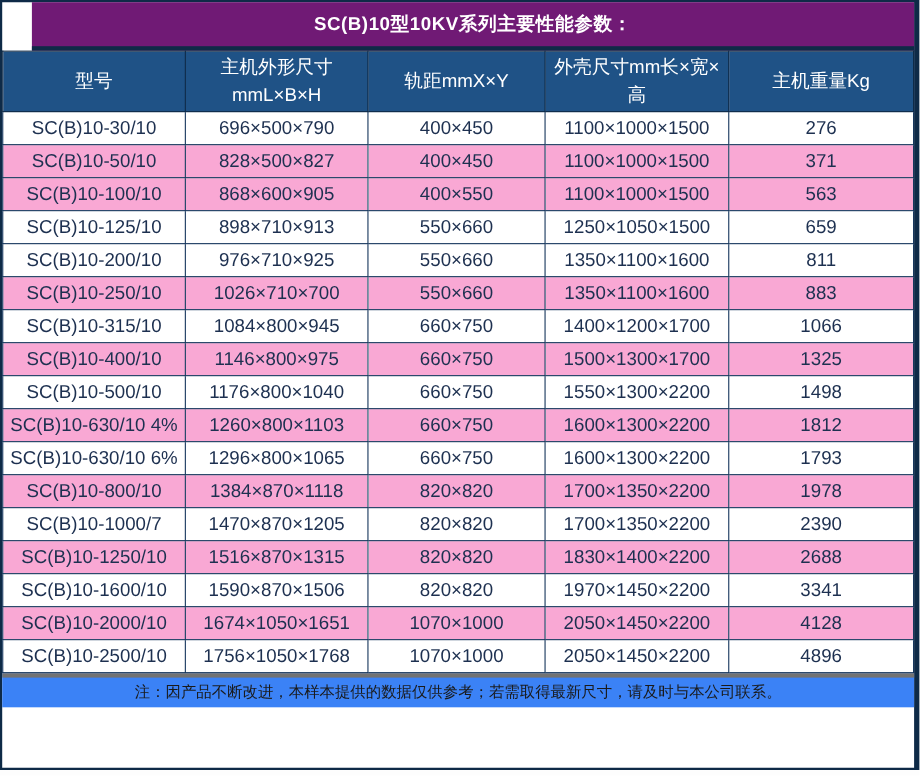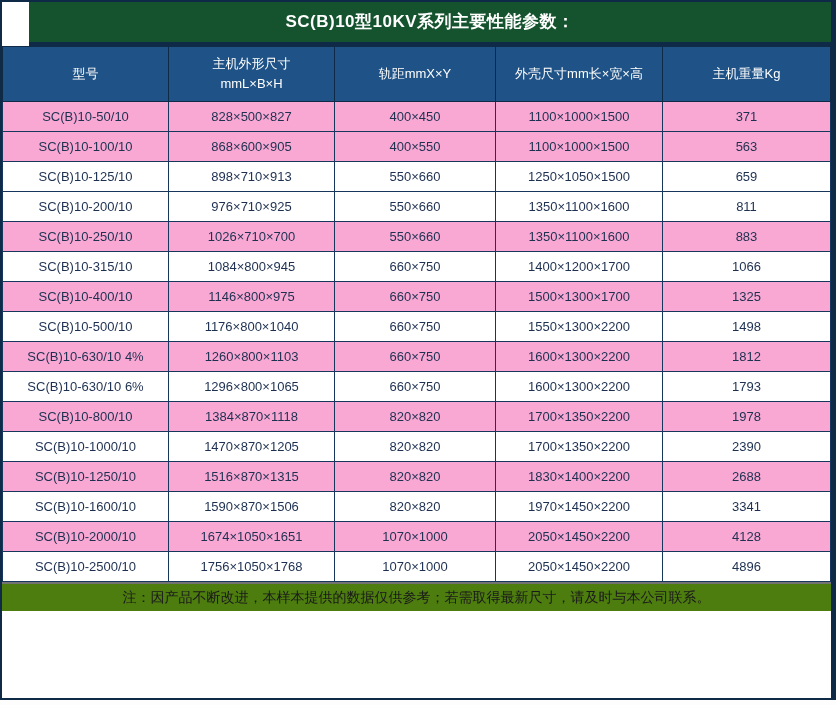--- a/index.html
+++ b/index.html
@@ -7,29 +7,29 @@
     font-family:"Liberation Sans","DejaVu Sans",sans-serif;
     width:836px;height:705px;overflow:hidden;
   }
   .sheet{
     width:836px;height:700px;box-sizing:border-box;
     border:2px solid #0E2A47;border-right-width:5px;border-bottom-width:2px;
     background:#fff;
   }
   .title-bar{
     height:40px;line-height:40px;
-    background:#14532d;color:#FFFFFF;
+    background:#701a75;color:#FFFFFF;
     text-align:center;font-size:17px;font-weight:bold;
     border-bottom:4px solid #0E2A47;
     letter-spacing:0.5px;
     margin-left:27px;
   }
   table.spec{
     width:100%;border-collapse:collapse;table-layout:fixed;
-    font-size:13px;
+    font-size:17px;
   }
   table.spec col.c1{width:166px;}
   table.spec col.c2{width:166px;}
   table.spec col.c3{width:161px;}
   table.spec col.c4{width:167px;}
   table.spec th{
     background:#1F5286;color:#FFFFFF;font-weight:normal;
     height:54px;vertical-align:middle;text-align:center;
     border:1px solid #0E2A47;
     white-space:pre-line;line-height:1.55;
@@ -37,23 +37,23 @@
   }
   table.spec td{
     height:29px;text-align:center;vertical-align:middle;
     border:1px solid #16365C;
     color:#1D3050;background:#FFFFFF;
     padding:0 2px;overflow:hidden;white-space:nowrap;
   }
   table.spec tr.alt td{background:#f9a8d4;}
   .footer-note{
     height:27px;line-height:27px;
-    background:#4d7c0f;color:#1A1A1A;
+    background:#3b82f6;color:#1A1A1A;
     text-align:center;font-size:14px;
-    border-top:2px solid #737373;
+    border-top:4px solid #737373;
     overflow:hidden;white-space:nowrap;
   }
 </style>
 </head>
 <body>
 
 <div class="sheet">
   <div class="title-bar">SC(B)10型10KV系列主要性能参数：</div>
 
   <table class="spec">
@@ -68,20 +68,27 @@
       <tr id="header-row">
           <th>型号</th>
           <th>主机外形尺寸
 mmL×B×H</th>
           <th>轨距mmX×Y</th>
           <th>外壳尺寸mm长×宽×高</th>
           <th>主机重量Kg</th>
         </tr>
     </thead>
     <tbody id="body-rows">
+        <tr>
+          <td>SC(B)10-30/10</td>
+          <td>696×500×790</td>
+          <td>400×450</td>
+          <td>1100×1000×1500</td>
+          <td>276</td>
+        </tr>
         <tr class="alt">
           <td>SC(B)10-50/10</td>
           <td>828×500×827</td>
           <td>400×450</td>
           <td>1100×1000×1500</td>
           <td>371</td>
         </tr>
         <tr class="alt">
           <td>SC(B)10-100/10</td>
           <td>868×600×905</td>
@@ -146,21 +153,21 @@
           <td>1793</td>
         </tr>
         <tr class="alt">
           <td>SC(B)10-800/10</td>
           <td>1384×870×1118</td>
           <td>820×820</td>
           <td>1700×1350×2200</td>
           <td>1978</td>
         </tr>
         <tr>
-          <td>SC(B)10-1000/10</td>
+          <td>SC(B)10-1000/7</td>
           <td>1470×870×1205</td>
           <td>820×820</td>
           <td>1700×1350×2200</td>
           <td>2390</td>
         </tr>
         <tr class="alt">
           <td>SC(B)10-1250/10</td>
           <td>1516×870×1315</td>
           <td>820×820</td>
           <td>1830×1400×2200</td>

